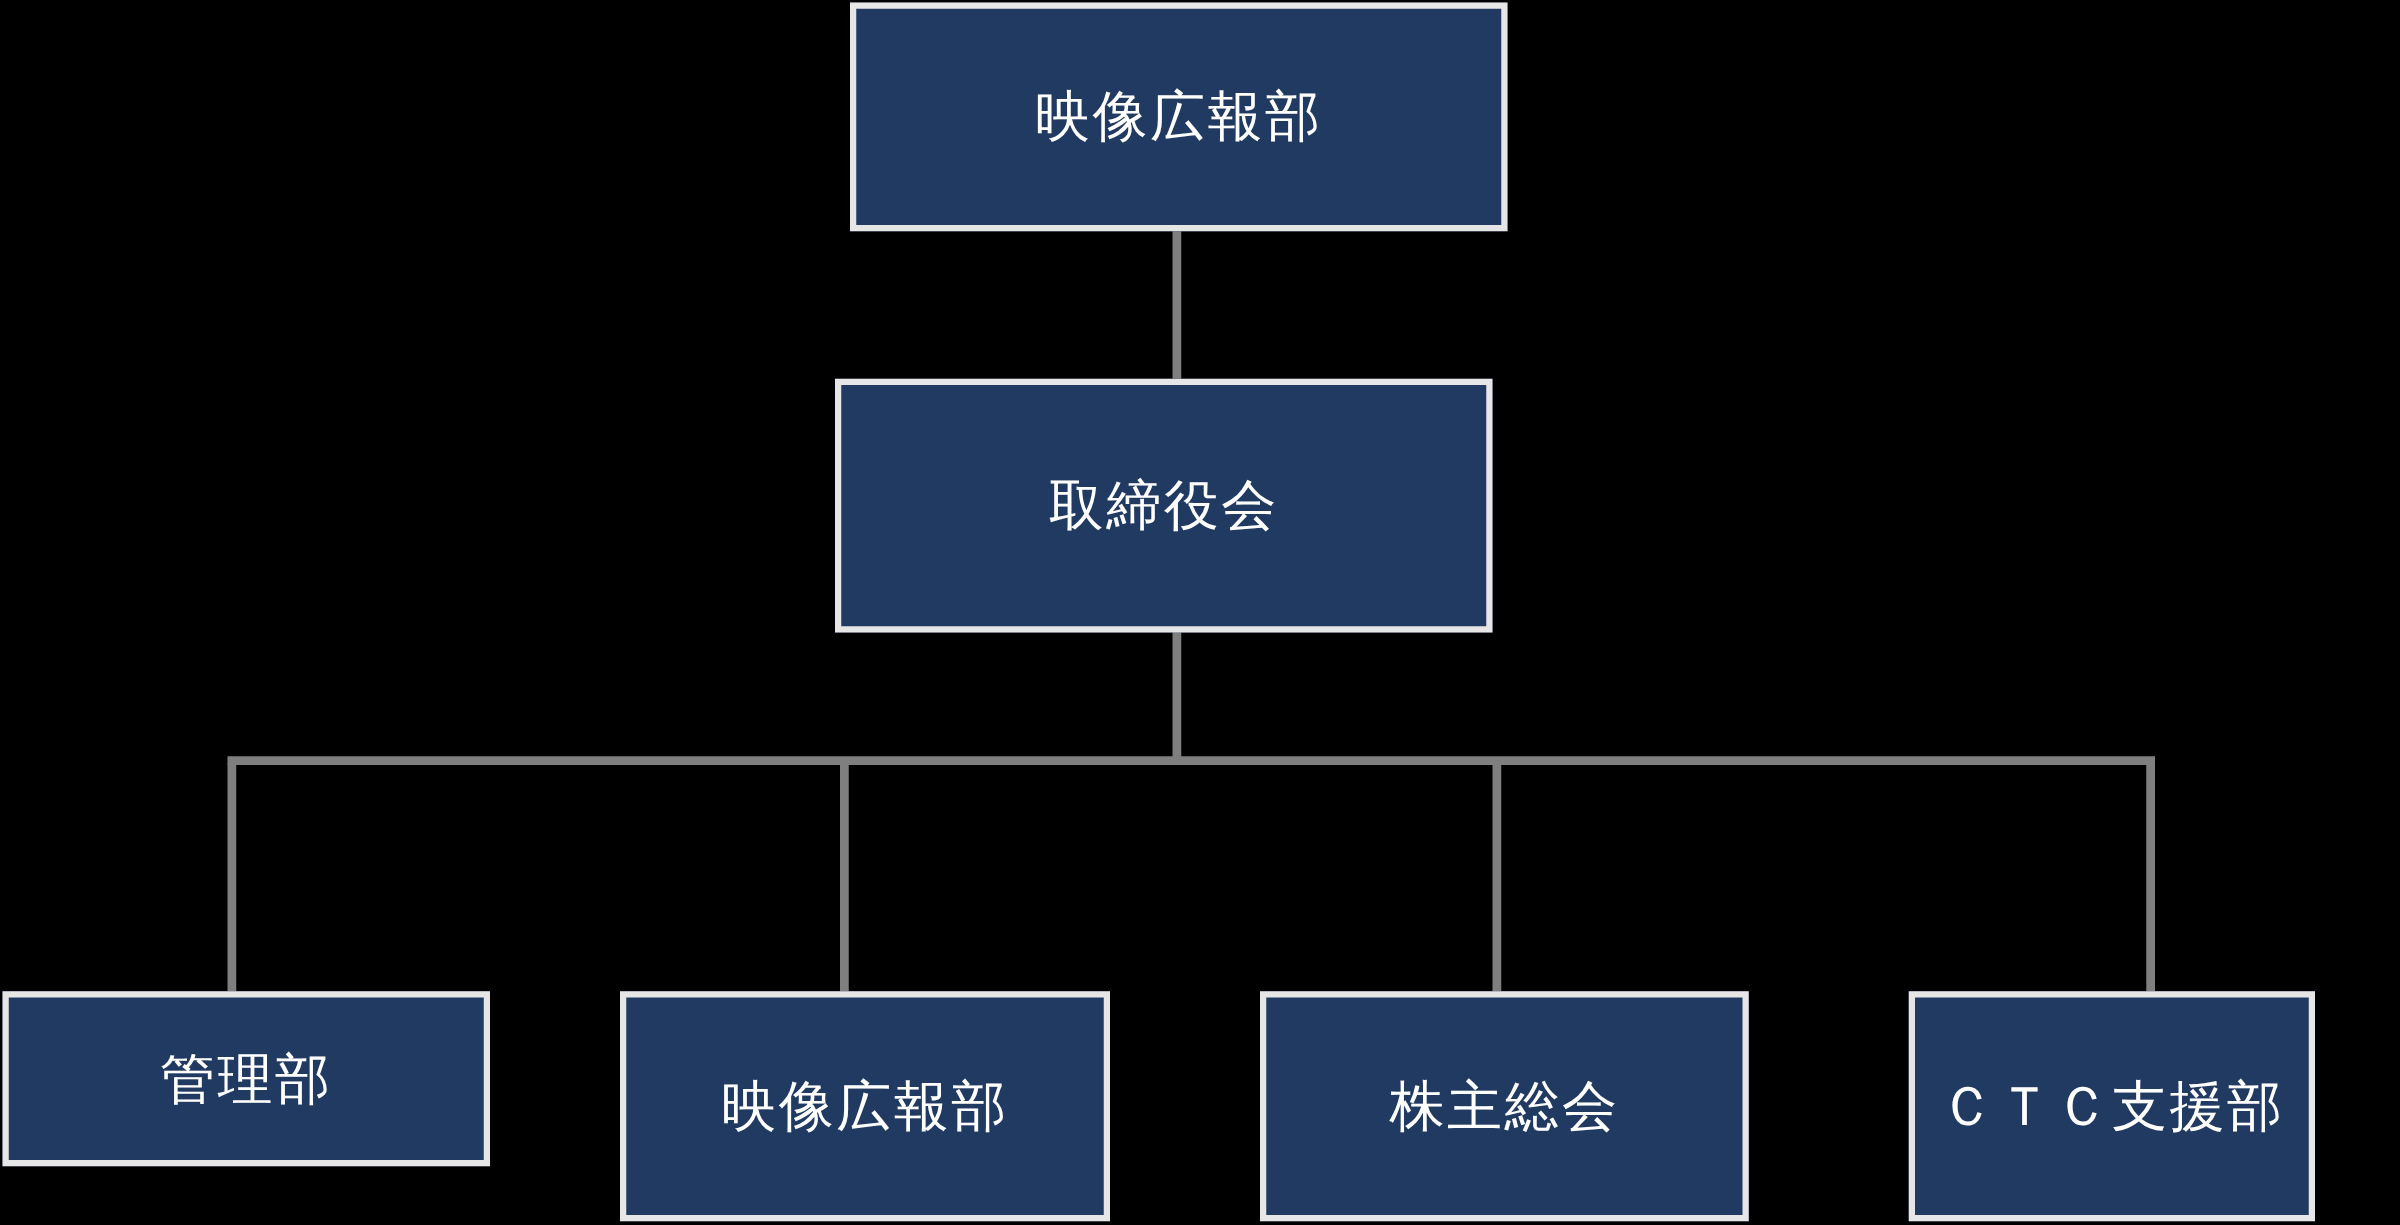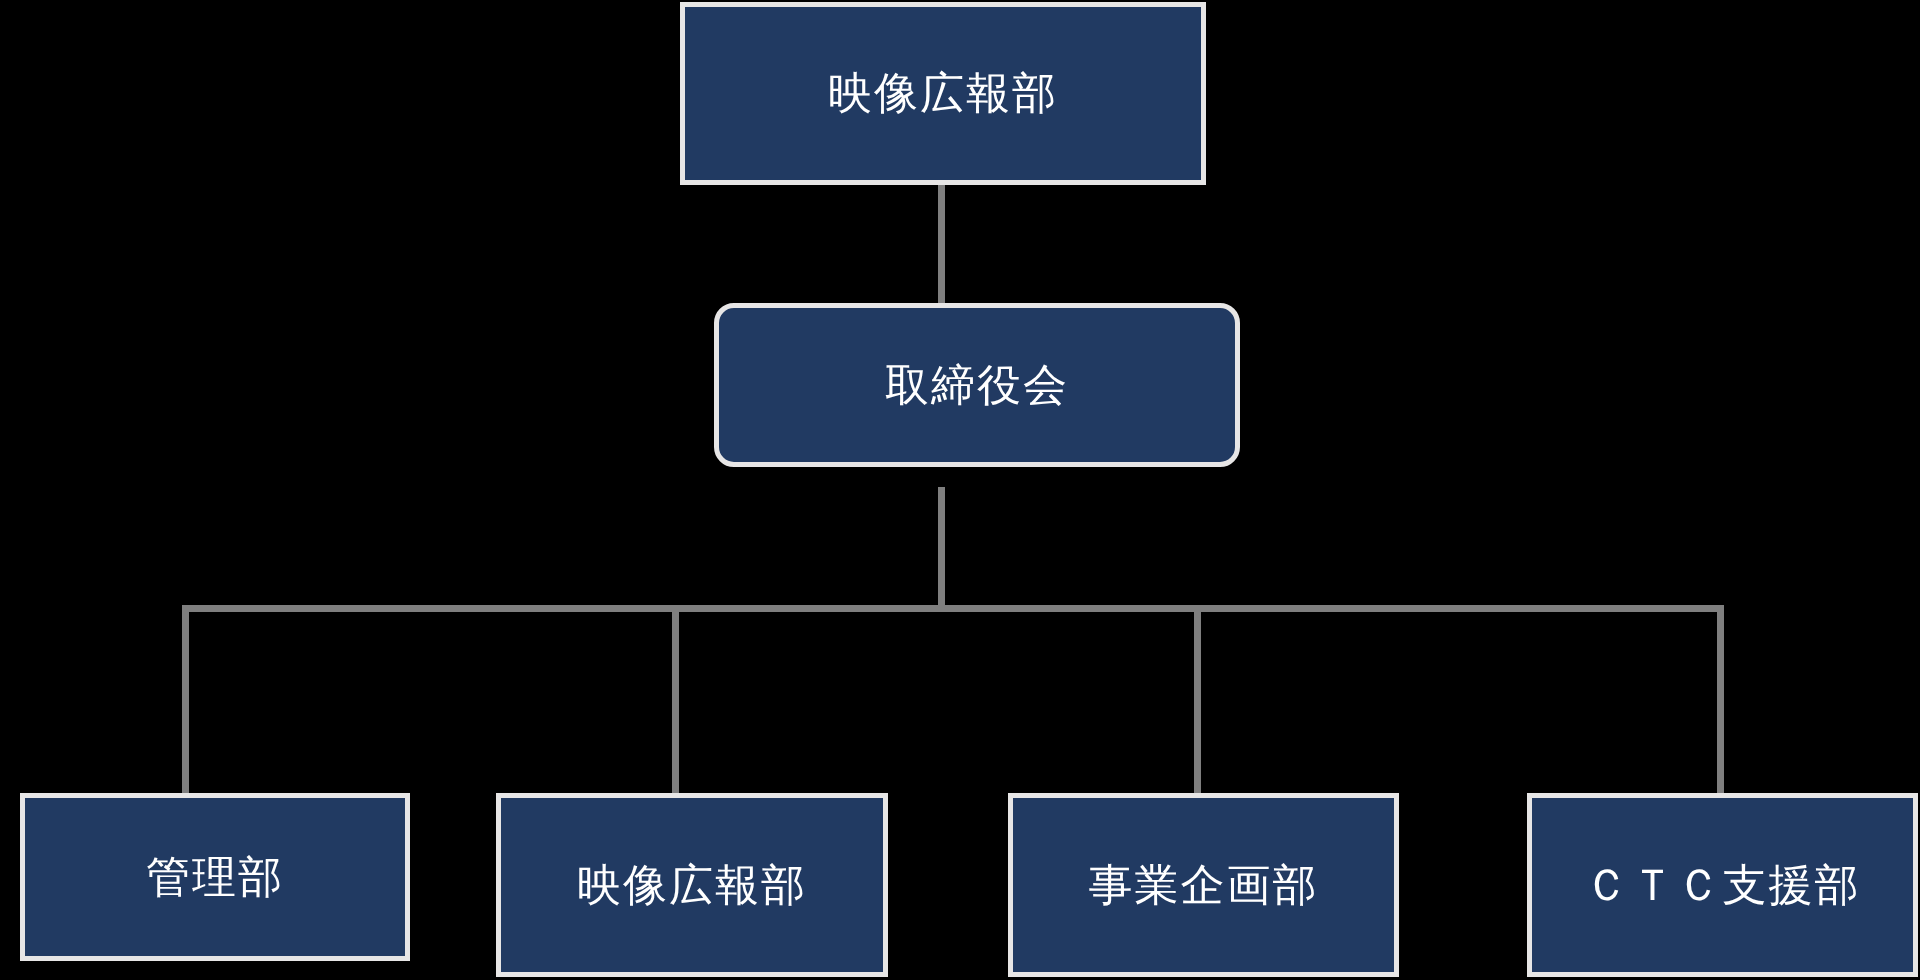--- a/index.html
+++ b/index.html
@@ -33,26 +33,26 @@
     text-align: center;
   }
   .connector {
     position: absolute;
     background: #7F7F7F;
   }
 
   
   #node-top    { left: 680px;  top: 2px;   width: 526px; height: 183px; }
   
-  #node-middle { left: 714px;  top: 303px; width: 526px; height: 164px; border-radius: 20px; }
+  #node-middle { left: 668px;  top: 303px; width: 526px; height: 203px; }
   
-  #node-dept-0 { left: 20px;    top: 793px; width: 390px; height: 168px; }
+  #node-dept-0 { left: 2px;    top: 793px; width: 390px; height: 140px; }
   #node-dept-1 { left: 496px;  top: 793px; width: 392px; height: 184px; align-items: center; }
   #node-dept-2 { left: 1008px; top: 793px; width: 391px; height: 184px; }
-  #node-dept-3 { left: 1527px; top: 793px; width: 391px; height: 184px; }
+  #node-dept-3 { left: 1527px; top: 793px; width: 325px; height: 184px; }
 
   
   #conn-top-middle   { left: 938px;  top: 185px; width: 7px;    height: 118px; }
   #conn-middle-stem  { left: 938px;  top: 487px; width: 7px;    height: 121px; }
   #conn-horizontal   { left: 182px;  top: 605px; width: 1542px; height: 7px;  }
   #conn-drop-0       { left: 182px;  top: 611px; width: 7px;    height: 182px; }
   #conn-drop-1       { left: 672px;  top: 611px; width: 7px;    height: 182px; }
   #conn-drop-2       { left: 1194px; top: 611px; width: 7px;    height: 182px; }
   #conn-drop-3       { left: 1717px; top: 611px; width: 7px;    height: 182px; }
 </style>
@@ -77,19 +77,19 @@
     <span class="label">取締役会</span>
   </div>
 
   <div class="node" id="node-dept-0">
     <span class="label">管理部</span>
   </div>
   <div class="node" id="node-dept-1">
     <span class="label">映像広報部</span>
   </div>
   <div class="node" id="node-dept-2">
-    <span class="label">事業企画部</span>
+    <span class="label">株主総会</span>
   </div>
   <div class="node" id="node-dept-3">
     <span class="label">ＣＴＣ支援部</span>
   </div>
 
 </div>
 
 </body></html>

